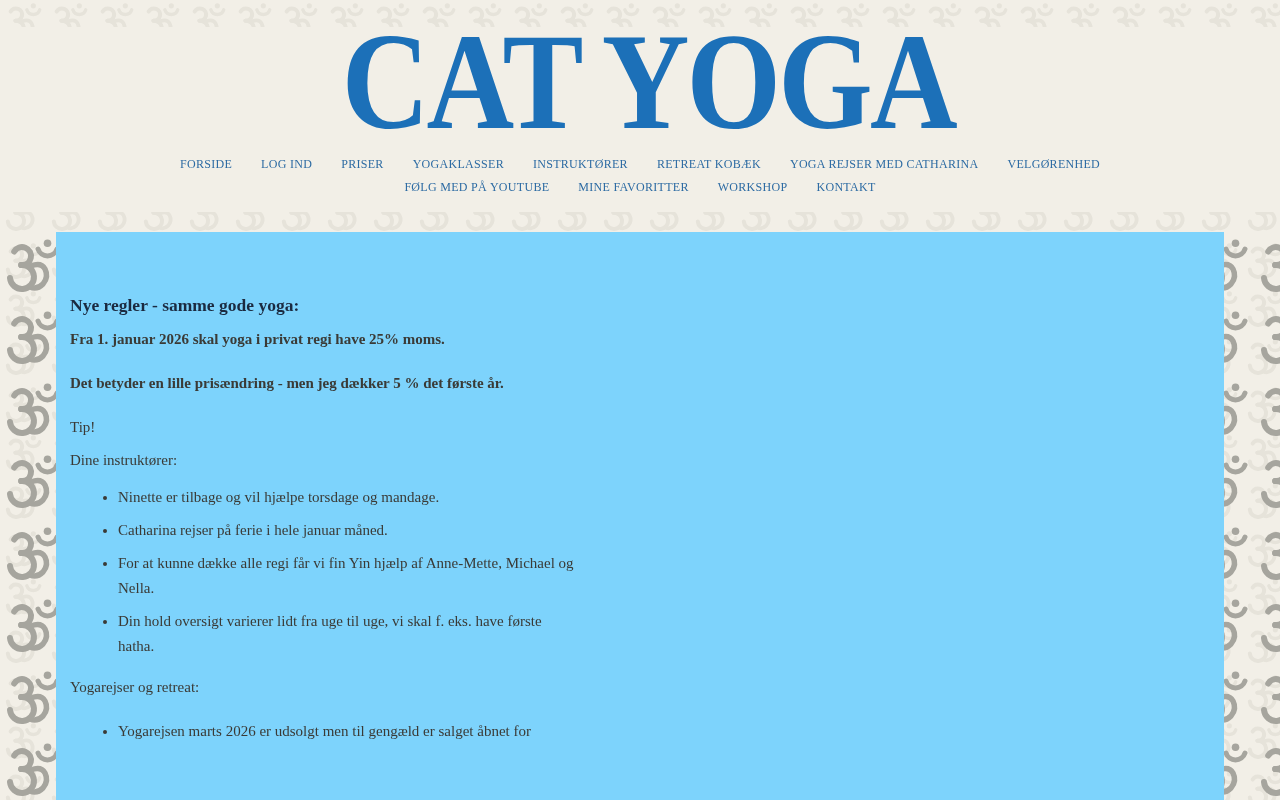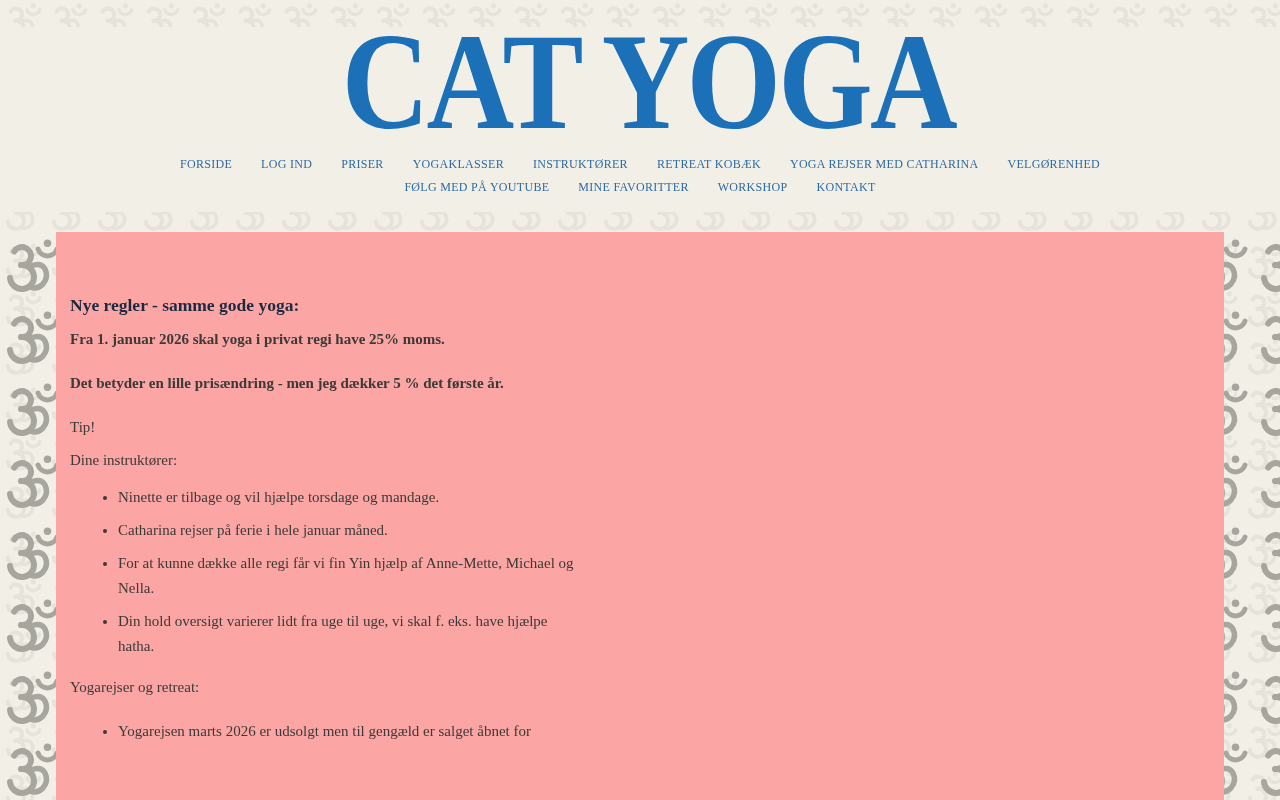--- a/index.html
+++ b/index.html
@@ -18,21 +18,21 @@
     height:110px;margin-top:0;text-align:center;
     font-weight:bold;font-size:132px;line-height:110px;
     color:#1c70b8;letter-spacing:-3px;cursor:pointer;padding-left:16px;
   }
   .logo-text{display:inline-block;transform:scale(0.92,1.04);transform-origin:center;}
   .nav{margin-top:16px;color:#2d6ba3;}
   .nav-row{display:flex;justify-content:center;gap:29px;line-height:23px;font-size:12px;letter-spacing:.3px;}
   .nav-item{cursor:pointer;white-space:nowrap;}
   .panel{
     position:absolute;top:232px;left:56px;right:56px;bottom:0;
-    background:#fca5a5;z-index:2;
+    background:#7dd3fc;z-index:2;
   }
   .content-col{margin:62px 0 0 14px;width:512px;color:#3a3a36;font-size:15px;}
   .page-heading{font-size:17.5px;line-height:22px;color:#1b2a40;font-weight:bold;margin:0 0 14px 0;}
   .para{line-height:19px;margin:0 0 25px 0;font-weight:bold;}
   .bold{font-weight:normal;}
   .mb14{margin-bottom:14px;}
   .mb15{margin-bottom:15px;}
   .mb17{margin-bottom:17px;}
   .mb22{margin-bottom:22px;}
   .line{display:block;}
@@ -124,21 +124,21 @@
       </li>
       <li>
         <span class="line">Catharina rejser på ferie i hele januar måned.</span>
         <span class="line"></span>
       </li>
       <li>
         <span class="line">For at kunne dække alle regi får vi fin Yin hjælp af Anne-Mette, Michael og</span>
         <span class="line">Nella.</span>
       </li>
       <li>
-        <span class="line">Din hold oversigt varierer lidt fra uge til uge, vi skal f. eks. have hjælpe</span>
+        <span class="line">Din hold oversigt varierer lidt fra uge til uge, vi skal f. eks. have første</span>
         <span class="line">hatha.</span>
       </li>
     </ul>
 
     <p class="para bold mb22">Yogarejser og retreat:</p>
 
     <ul class="bullet-list">
       <li>
         <span class="line">Yogarejsen marts 2026 er udsolgt men til gengæld er salget åbnet for</span>
       </li>

